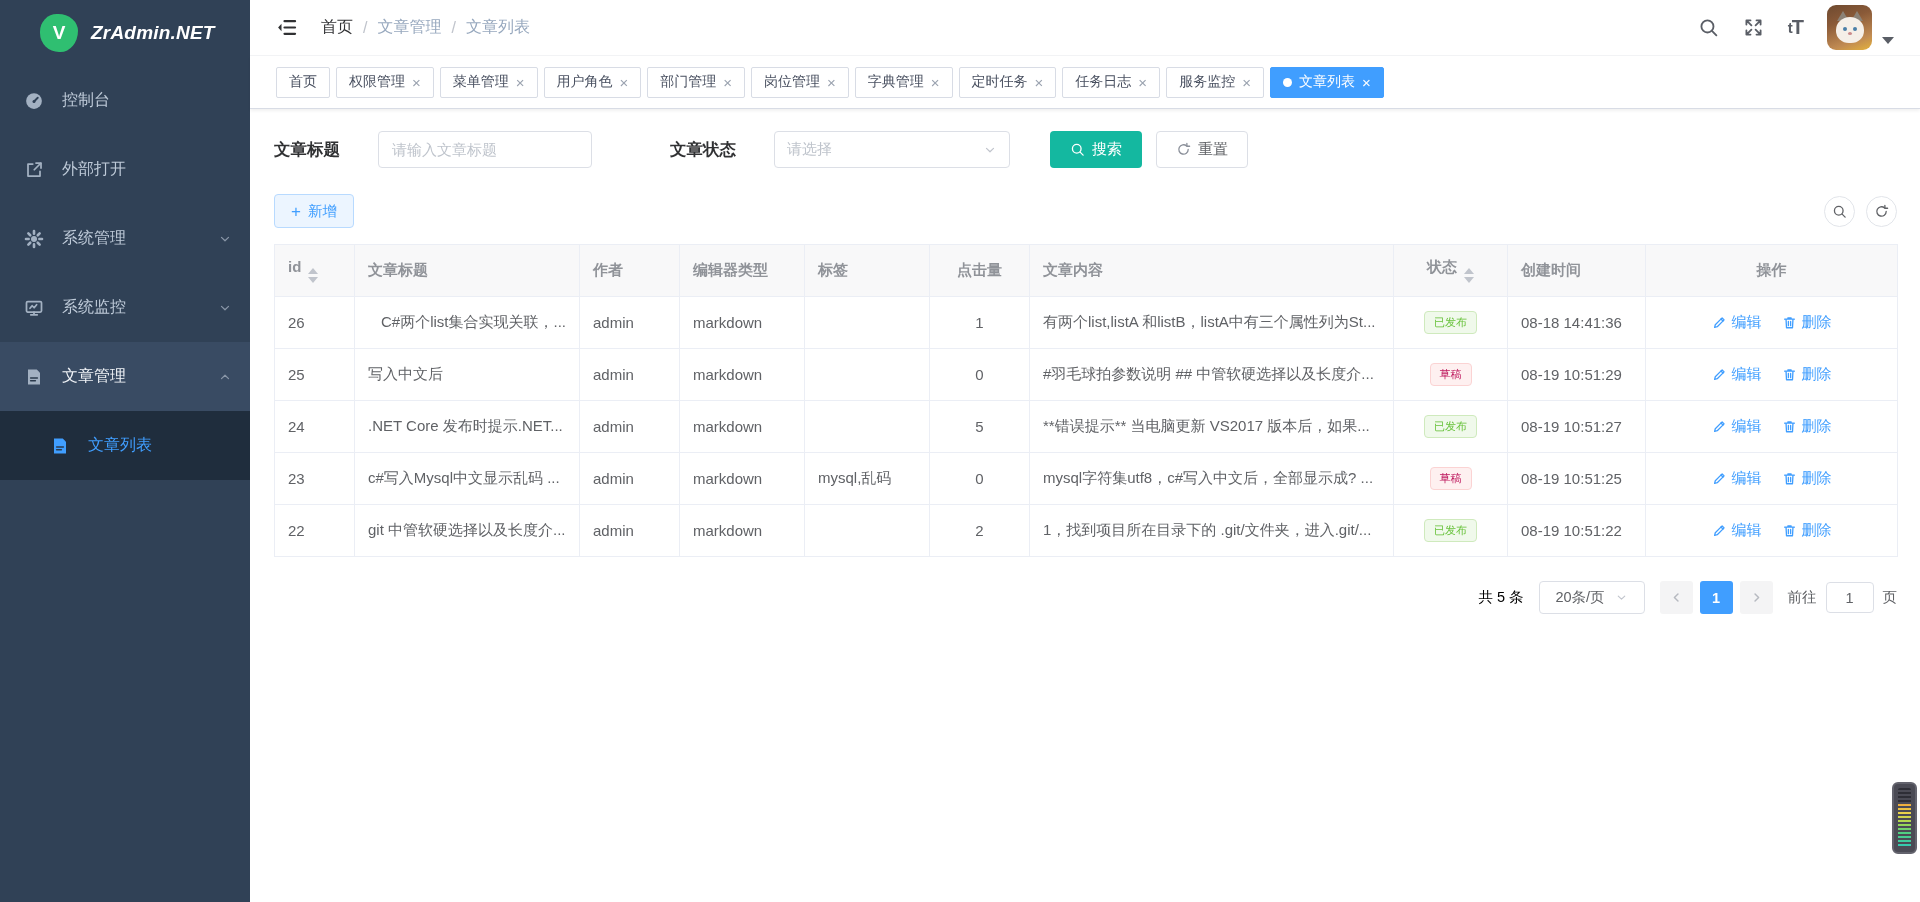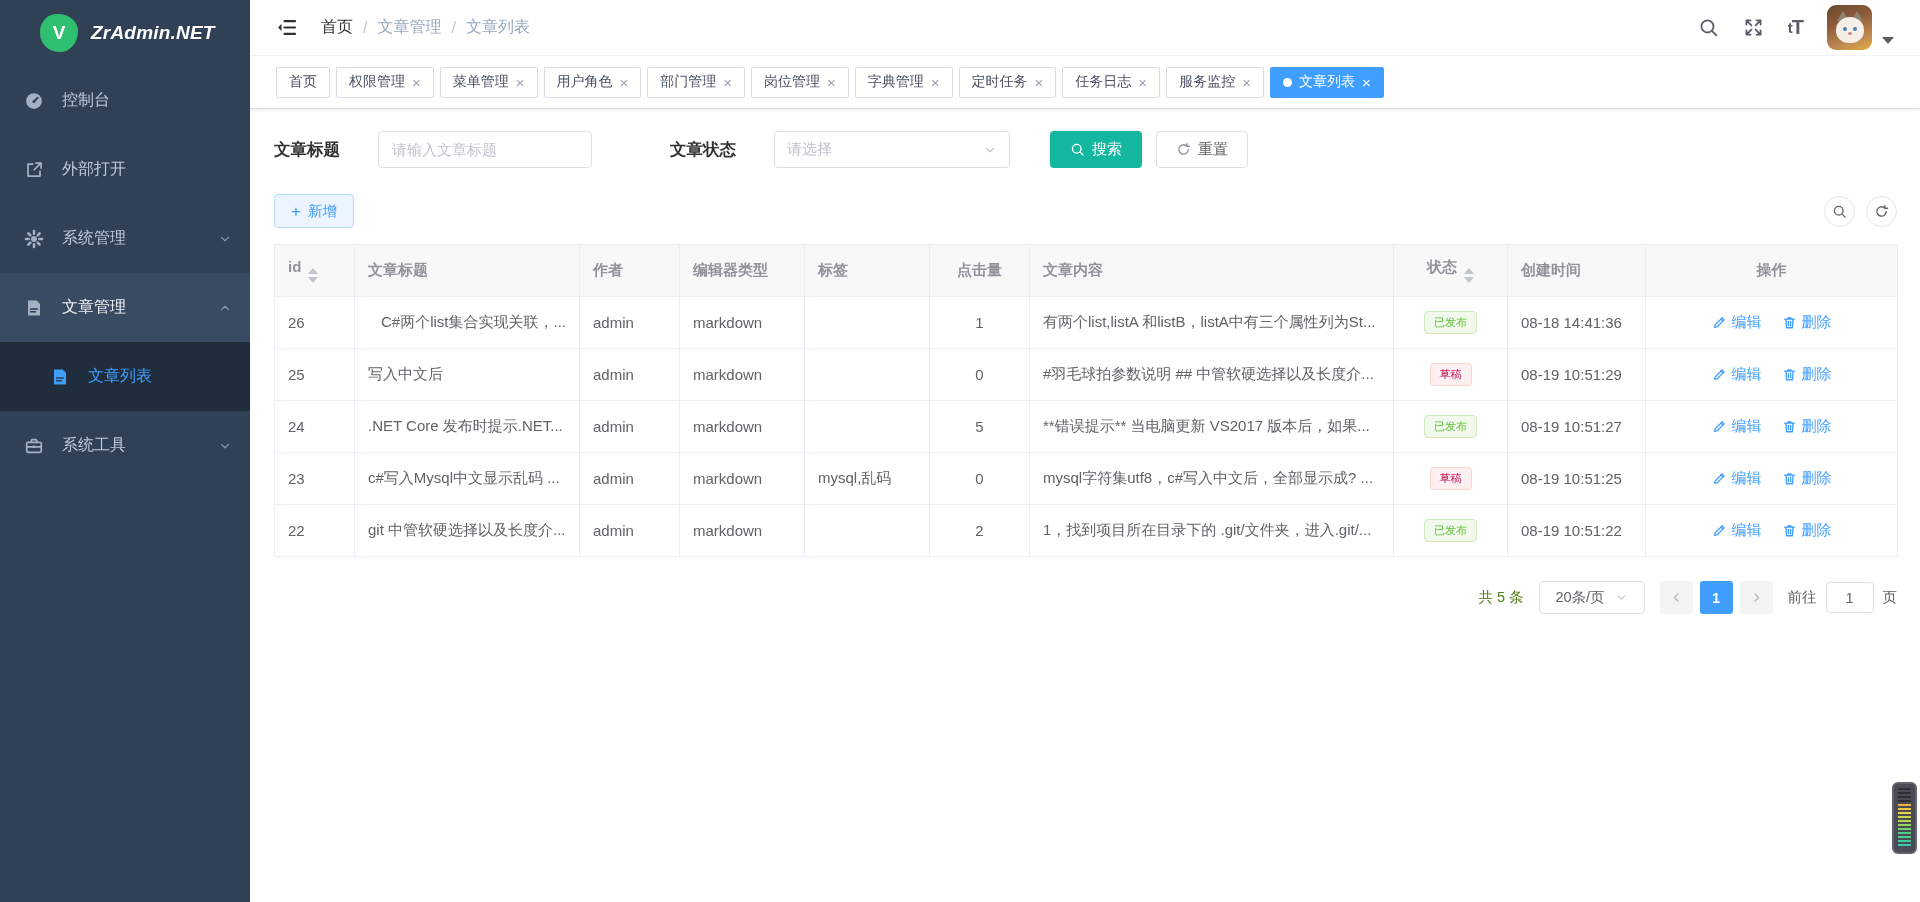--- a/index.html
+++ b/index.html
@@ -103,21 +103,21 @@
   .badge { display:inline-block; padding:4px 9px; border-radius:4px; font-size:11px; line-height:1.25;
            border:1px solid transparent; }
   .badge.published { color:#67c23a; background:#f0f9eb; border-color:#cfeabd; }
   .badge.draft { color:#be185d; background:#fef0f0; border-color:#fbd3d3; }
   .link { color:#409eff; text-decoration:none; display:inline-flex; align-items:center; gap:5px; cursor:pointer; font-size:15px; }
   .link + .link { margin-left:20px; }
   .link .l-ic { width:15px; height:15px; }
 
   
   .pagination { margin-top:24px; display:flex; align-items:center; justify-content:flex-end; gap:15px; font-size:14.5px; }
-  .pg-total { color:#4d7c0f; }
+  .pg-total { color:#000000; }
   .pg-size { width:106px; height:33px; border:1px solid #dcdfe6; border-radius:4px; display:flex; align-items:center;
              justify-content:center; gap:10px; color:#606266; cursor:pointer; }
   .pg-size .sel-caret { width:13px; height:13px; color:#c0c4cc; }
   .pg-group { display:flex; align-items:center; gap:7px; }
   .pg-btn { width:33px; height:33px; border:none; border-radius:3px; background:#f4f4f5; color:#b6b9c0;
             display:inline-flex; align-items:center; justify-content:center; cursor:pointer; font-family:inherit; }
   .pg-btn .ic { width:13px; height:13px; }
   .pg-btn.page { background:#409eff; color:#fff; font-weight:bold; font-size:14.5px; }
   .pg-goto { display:flex; align-items:center; gap:9px; color:#606266; }
   .goto-input { width:48px; height:31px; border:1px solid #dcdfe6; border-radius:4px; text-align:center;
@@ -174,20 +174,35 @@
               <path d="M8 1.6v2.1M8 12.3v2.1M1.6 8h2.1M12.3 8h2.1M3.5 3.5L5 5M11 11l1.5 1.5M12.5 3.5L11 5M5 11l-1.5 1.5" stroke-width="2.1"></path>
             </svg>
           </span>
           <span class="m-label">系统管理</span>
           <span class="m-chev">
             <svg viewBox="0 0 16 16" fill="none" stroke="currentColor" stroke-width="1.4" stroke-linecap="round" stroke-linejoin="round">
               <path d="M4 6.2l4 3.8 4-3.8"></path>
             </svg>
           </span>
         </div>
+        <div class="menu-item">
+          <span class="m-ic">
+            <svg viewBox="0 0 16 16" fill="none" stroke="currentColor" stroke-width="1.4" stroke-linecap="round" stroke-linejoin="round">
+              <rect x="2" y="2.8" width="12" height="8.4" rx="1"></rect>
+              <path d="M4.8 8.2l1.7-2 1.6 1.6 2-2.4"></path>
+              <path d="M8 11.2v2M5.4 13.4h5.2"></path>
+            </svg>
+          </span>
+          <span class="m-label">系统监控</span>
+          <span class="m-chev">
+            <svg viewBox="0 0 16 16" fill="none" stroke="currentColor" stroke-width="1.4" stroke-linecap="round" stroke-linejoin="round">
+              <path d="M4 6.2l4 3.8 4-3.8"></path>
+            </svg>
+          </span>
+        </div>
         <div class="menu-item open">
           <span class="m-ic">
             <svg viewBox="0 0 16 16" fill="none" stroke="currentColor" stroke-width="1.4" stroke-linecap="round" stroke-linejoin="round">
               <path d="M3.2 2h7l2.6 2.6V14H3.2z" fill="currentColor" stroke="none"></path>
               <path d="M5.3 8.8h5.4M5.3 11h3.8" stroke="#2b3a4c" stroke-width="1.2"></path>
             </svg>
           </span>
           <span class="m-label">文章管理</span>
           <span class="m-chev">
             <svg viewBox="0 0 16 16" fill="none" stroke="currentColor" stroke-width="1.4" stroke-linecap="round" stroke-linejoin="round">
@@ -196,35 +211,20 @@
           </span>
         </div>
         <div class="menu-item child active">
           <span class="m-ic">
             <svg viewBox="0 0 16 16" fill="none" stroke="currentColor" stroke-width="1.4" stroke-linecap="round" stroke-linejoin="round">
               <path d="M3.2 2h7l2.6 2.6V14H3.2z" fill="currentColor" stroke="none"></path>
               <path d="M5.3 8.8h5.4M5.3 11h3.8" stroke="#2b3a4c" stroke-width="1.2"></path>
             </svg>
           </span>
           <span class="m-label">文章列表</span>
-        </div>
-        <div class="menu-item">
-          <span class="m-ic">
-            <svg viewBox="0 0 16 16" fill="none" stroke="currentColor" stroke-width="1.4" stroke-linecap="round" stroke-linejoin="round">
-              <rect x="2.2" y="5" width="11.6" height="8" rx="1"></rect>
-              <path d="M5.8 5V3.8a1 1 0 0 1 1-1h2.4a1 1 0 0 1 1 1V5M2.2 8.6h11.6"></path>
-              <rect x="7" y="7.6" width="2" height="2" fill="currentColor" stroke="none"></rect>
-            </svg>
-          </span>
-          <span class="m-label">系统工具</span>
-          <span class="m-chev">
-            <svg viewBox="0 0 16 16" fill="none" stroke="currentColor" stroke-width="1.4" stroke-linecap="round" stroke-linejoin="round">
-              <path d="M4 6.2l4 3.8 4-3.8"></path>
-            </svg>
-          </span>
         </div>
       </nav>
   </aside>
 
   <div class="main">
 
     <header class="topbar">
       <span class="icon-btn hamburger">
           <span class="ic">
             <svg viewBox="0 0 16 16" fill="none" stroke="currentColor" stroke-width="1.4" stroke-linecap="round" stroke-linejoin="round">

